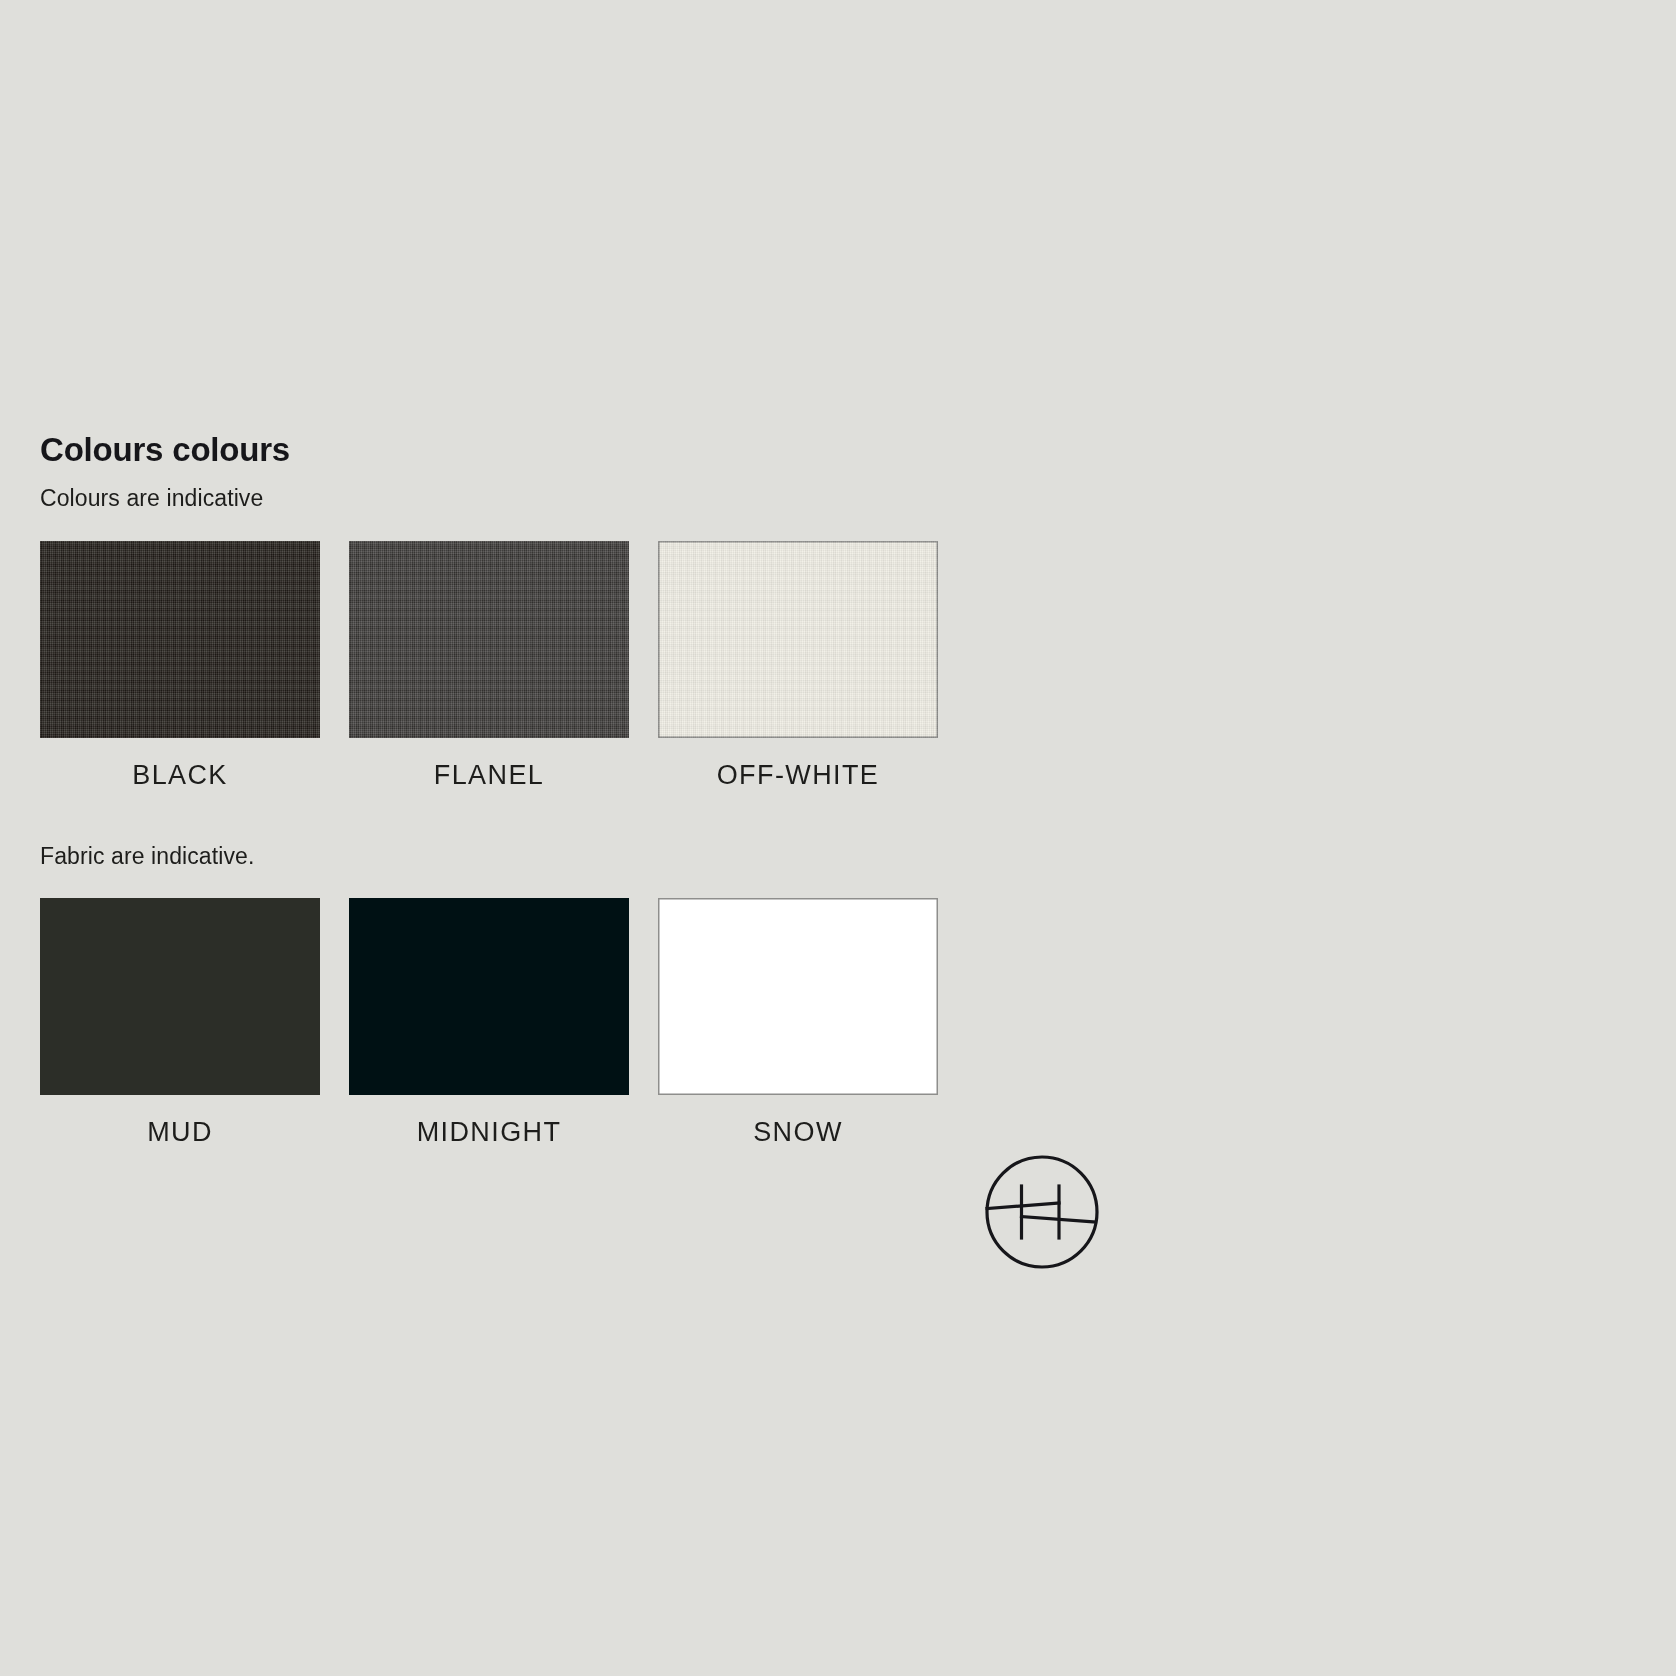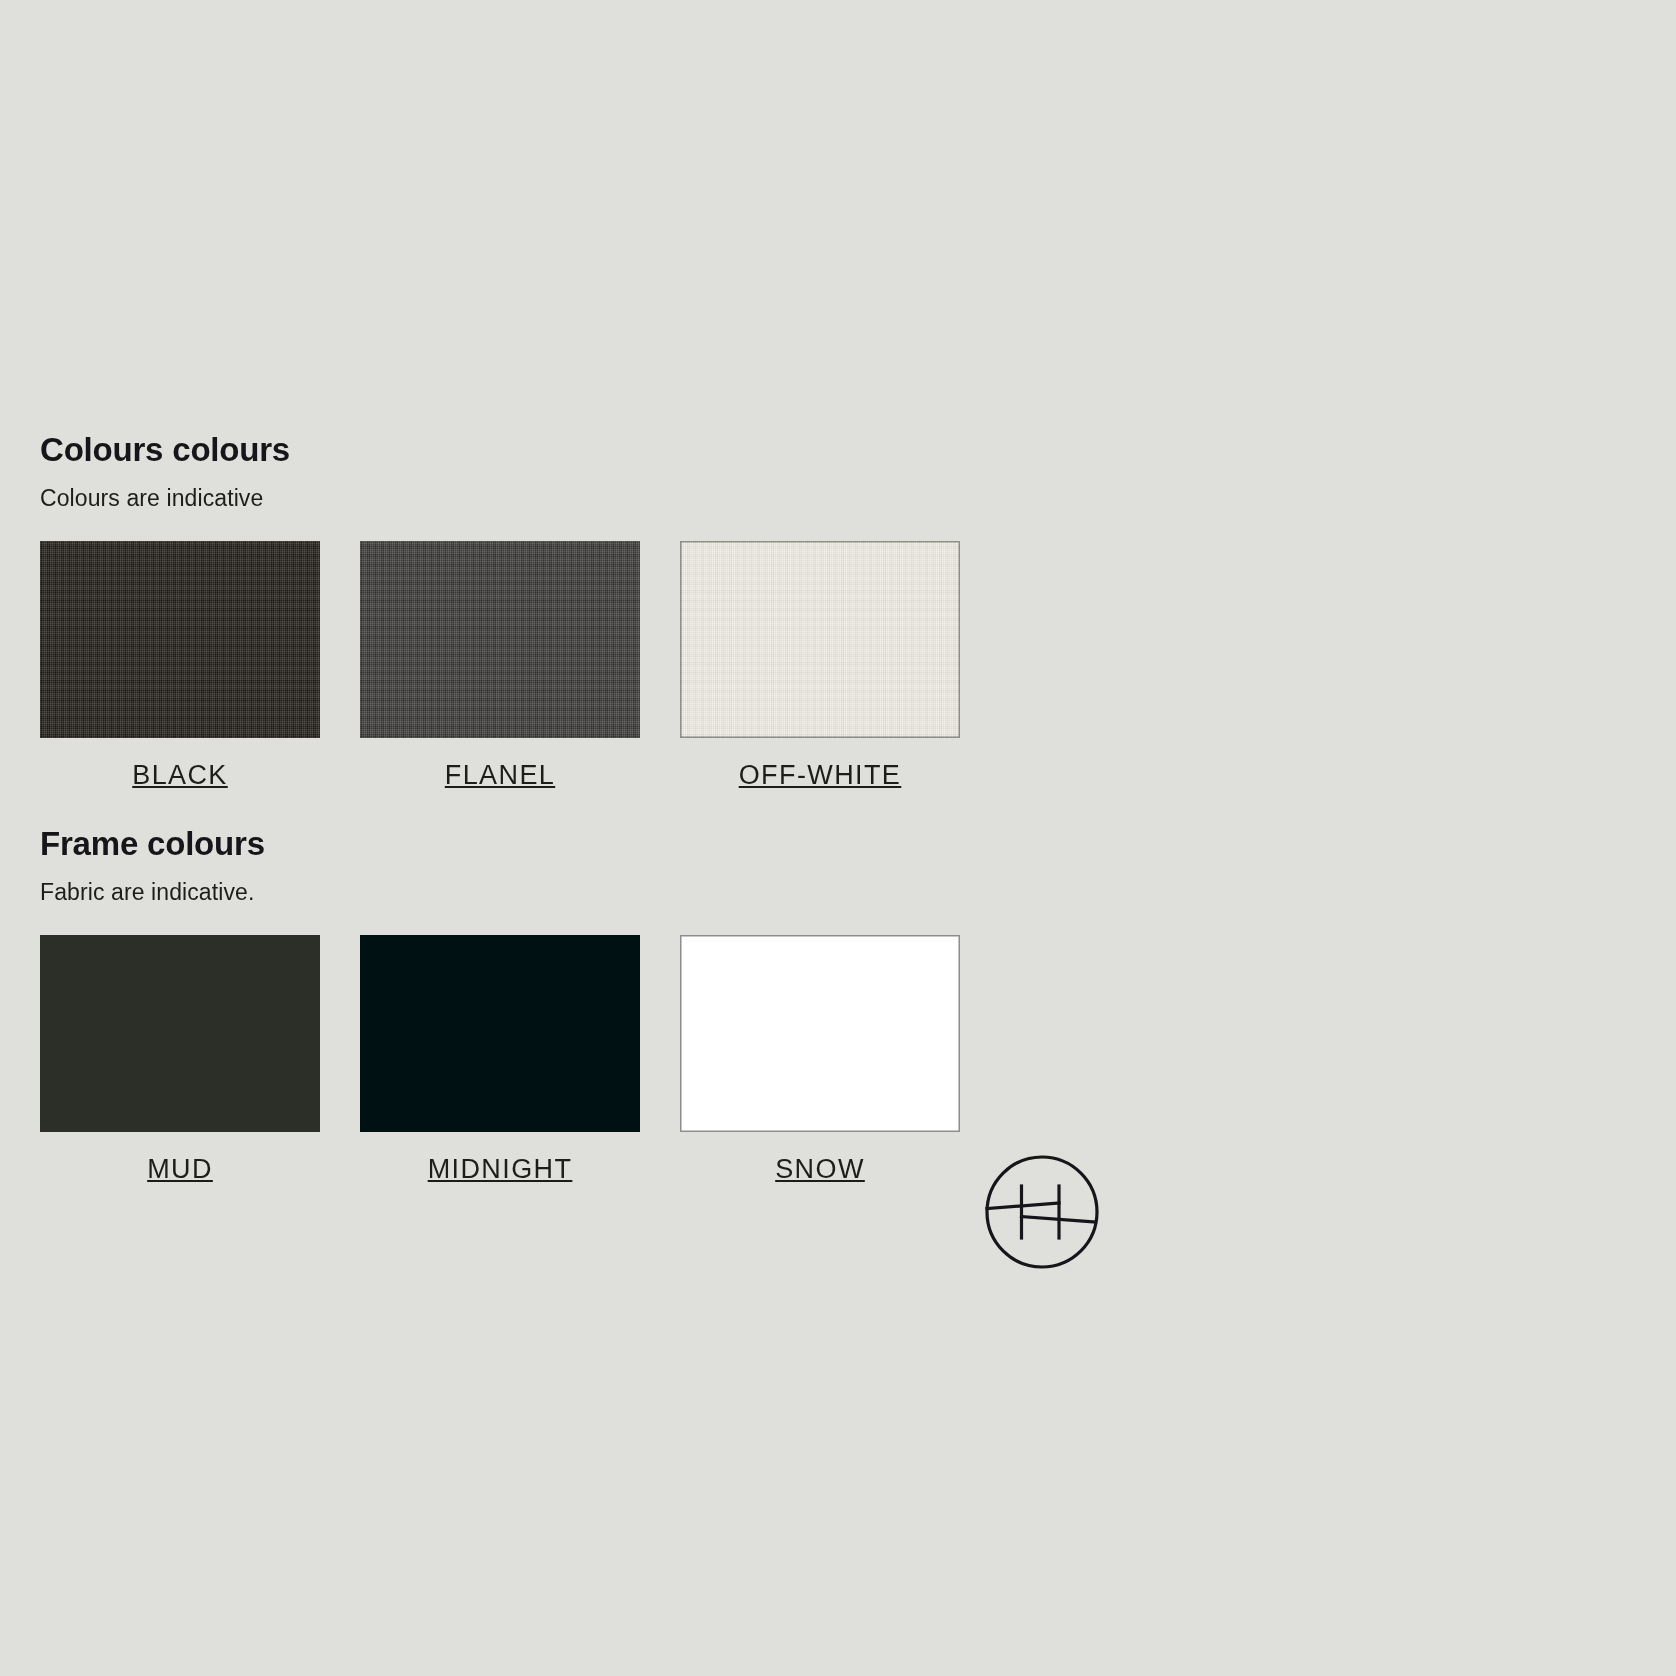--- a/index.html
+++ b/index.html
@@ -49,22 +49,21 @@
     letter-spacing: 0.1px;
     line-height: 1.1;
     color: #1d1d1b;
     white-space: nowrap;
   }
 
   
   .swatch-row {
     margin-top: 29px;
     display: flex;
-    gap: 40px;
-    text-decoration: underline;
+    gap: 29px;
   }
 
   .swatch-cell {
     width: 280px;
     display: flex;
     flex-direction: column;
     align-items: stretch;
   }
 
   .swatch-chip {
@@ -160,21 +159,20 @@
         <div class="swatch-chip bordered" style="background-color: rgb(242, 240, 231);">
           <div class="weave subtle"></div>
         </div>
         <div class="swatch-label">OFF-WHITE</div>
       </div>
 
     </div>
   </section>
 
   <section class="section" id="frame-section">
-    <h2 class="section-title">Frame colours</h2>
     <p class="section-subtitle">Fabric are indicative.</p>
 
     <div class="swatch-row">
 
       <div class="swatch-cell">
         <div class="swatch-chip" style="background-color: rgb(44, 46, 40);">
           
         </div>
         <div class="swatch-label">MUD</div>
       </div>

